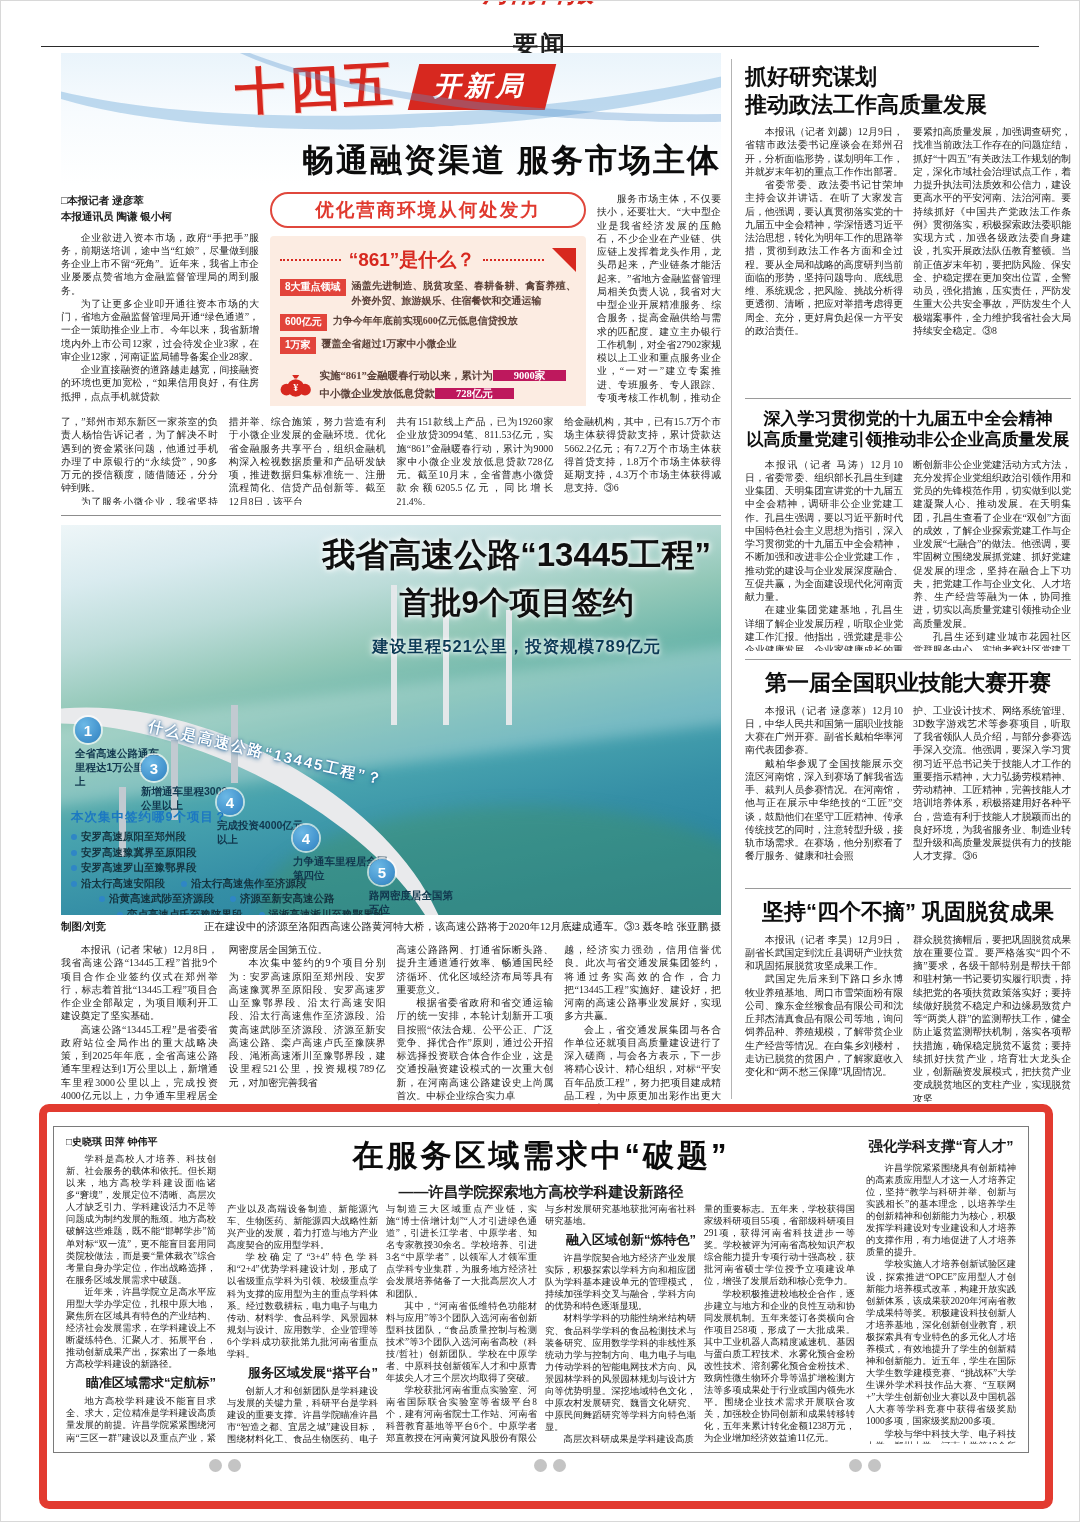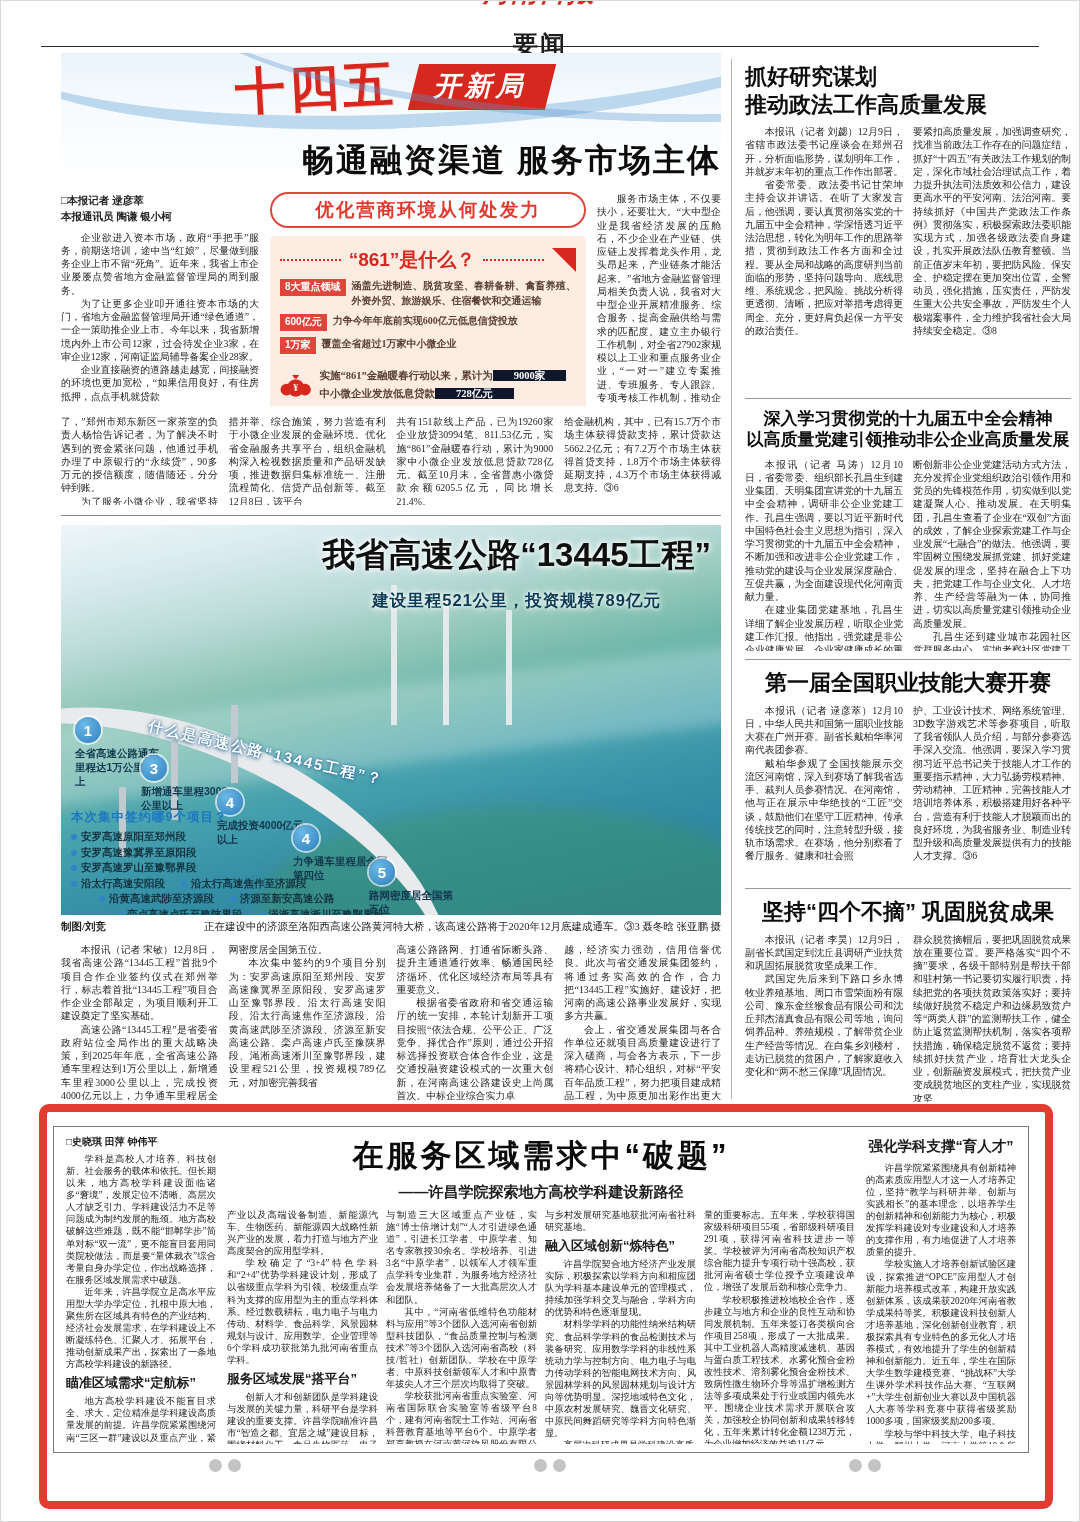--- a/index.html
+++ b/index.html
@@ -46,21 +46,21 @@
   .ibox-panel { position:relative; background:#fcece2; border-radius:4px; margin-top:8px; padding:8px 10px 9px; }
   .q-row { display:flex; align-items:center; gap:8px; margin:3px 0 6px; }
   .q-dots { flex:1; border-bottom:2px dotted #d7281f; height:0; }
   .q-text { color:#d7281f; font-weight:900; font-size:19px; font-family:"Liberation Sans",sans-serif; white-space:nowrap; }
   .q-tri { width:0; height:0; border-left:24px solid transparent; border-top:24px solid #d7281f; flex:none; }
   .ib-item { display:flex; gap:6px; margin:6px 0; align-items:flex-start; }
   .ib-tag { background:#e2443b; color:#fff; font-weight:700; font-size:10px; padding:1px 5px 2px; white-space:nowrap; font-family:"Liberation Sans",sans-serif; flex:none; }
   .ib-text { font-size:10px; font-weight:700; color:#5a4038; line-height:1.45; text-align:justify; }
   .ib-sum { display:flex; gap:8px; align-items:center; margin-top:8px; }
   .ib-sum-text { font-size:10.5px; font-weight:700; color:#5a4038; line-height:1.7; }
-  .hl { background:#0f172a; color:#fff; font-weight:800; padding:0 21px; }
+  .hl { background:#be185d; color:#fff; font-weight:800; padding:0 21px; }
 
   .lead-bottom { display:flex; gap:11px; height:90px; overflow:hidden; margin-top:9px; }
   .lead-bottom .col { flex:1; }
   .rule { height:1px; background:#8c8c8c; margin-top:10px; }
 
   
   .photo { position:relative; margin-top:9px; height:390px; overflow:hidden;
     background:linear-gradient(168deg,#eef6f8 0%,#d9ebef 12%,#bcdcd9 24%,#93c8b8 36%,#68b4a9 48%,#47a2ae 60%,#358fa6 74%,#2c86a0 86%,#277c98 100%); }
   .photo .glow { position:absolute; left:-8%; top:40%; width:130%; height:20%; background:rgba(255,255,255,.26); transform:rotate(-7deg); filter:blur(7px); }
   .photo .bank { position:absolute; right:-10%; bottom:-24%; width:80%; height:52%; background:rgba(70,150,90,.35); border-radius:50%; filter:blur(8px); }
@@ -103,23 +103,23 @@
   
   .feature-frame { position:absolute; left:38px; top:1103px; width:1014px; height:405px; border:8px solid #e23b30; border-radius:10px; z-index:10; pointer-events:none; }
   .feature-box { position:absolute; left:52px; top:1125px; width:976px; height:327px; border:1px solid #7a7a7a; background:#fff; padding:8px 12px; display:flex; gap:11px; }
   .fcol { text-align:justify; font-size:9.3px; line-height:1.3; color:#1c1c1c; overflow:hidden; }
   .fcol p { text-indent:2em; }
   .fcol p.cont { text-indent:0; }
   .fcol-a, .fcol-f { width:150px; flex:none; }
   .fcenter { flex:1; display:flex; flex-direction:column; overflow:hidden; }
   .ftitle { text-align:center; font-size:31px; font-weight:900; letter-spacing:3px; font-family:"Liberation Sans",sans-serif; color:#0b0b0b; }
   .fsub { text-align:center; font-size:15px; font-weight:700; margin-top:6px; font-family:"Liberation Sans",sans-serif; }
-  .fcols4 { display:flex; gap:8px; flex:1; overflow:hidden; margin-top:7px; }
+  .fcols4 { display:flex; gap:8px; flex:1; overflow:hidden; margin-top:1px; }
   .fcols4 .fcol { flex:1; }
-  .fhead-sec { text-align:left; font-weight:900; font-size:13px; margin:5px 0 3px; text-indent:0; font-family:"Liberation Sans",sans-serif; }
+  .fhead-sec { text-align:right; font-weight:900; font-size:13px; margin:5px 0 3px; text-indent:0; font-family:"Liberation Sans",sans-serif; }
   .fhead-f { text-align:center; font-weight:900; font-size:14.5px; margin:2px 0 6px; font-family:"Liberation Sans",sans-serif; }
   .fby { font-weight:700; font-size:10px; margin-bottom:5px; font-family:"Liberation Sans",sans-serif; }
 
   .dots-pair { position:absolute; top:1458px; display:flex; gap:6px; z-index:11; }
   .dot { width:13px; height:13px; border-radius:50%; background:#c4c4c4; }
 </style>
 </head>
 <body>
 
 <div class="page">
@@ -224,20 +224,21 @@
       <div class="road"></div>
       <div class="pillar" style="left:58px; top:262px; height:70px;"></div>
       <div class="pillar" style="left:110px; top:215px; height:80px;"></div>
       <div class="pillar" style="left:170px; top:180px; height:78px;"></div>
       <div class="tower" style="left:330px; top:60px; height:140px;"></div>
       <div class="tower" style="left:382px; top:70px; height:130px;"></div>
       <div class="tower" style="left:445px; top:85px; height:115px;"></div>
 
       <div class="ph-head">
         <div class="ph-h1">我省高速公路“13445工程”</div>
+        <div class="ph-h2">首批9个项目签约</div>
         <div class="ph-sub">建设里程521公里，投资规模789亿元</div>
       </div>
 
       <div class="diag-title">什么是高速公路“13445工程”？</div>
 
       <div class="pt" style="left:14px; top:192px; width:88px;">
         <div class="pt-num">1</div>
         <div class="pt-label">全省高速公路通车里程达1万公里以上</div>
       </div>
       <div class="pt" style="left:80px; top:230px; width:94px;">

